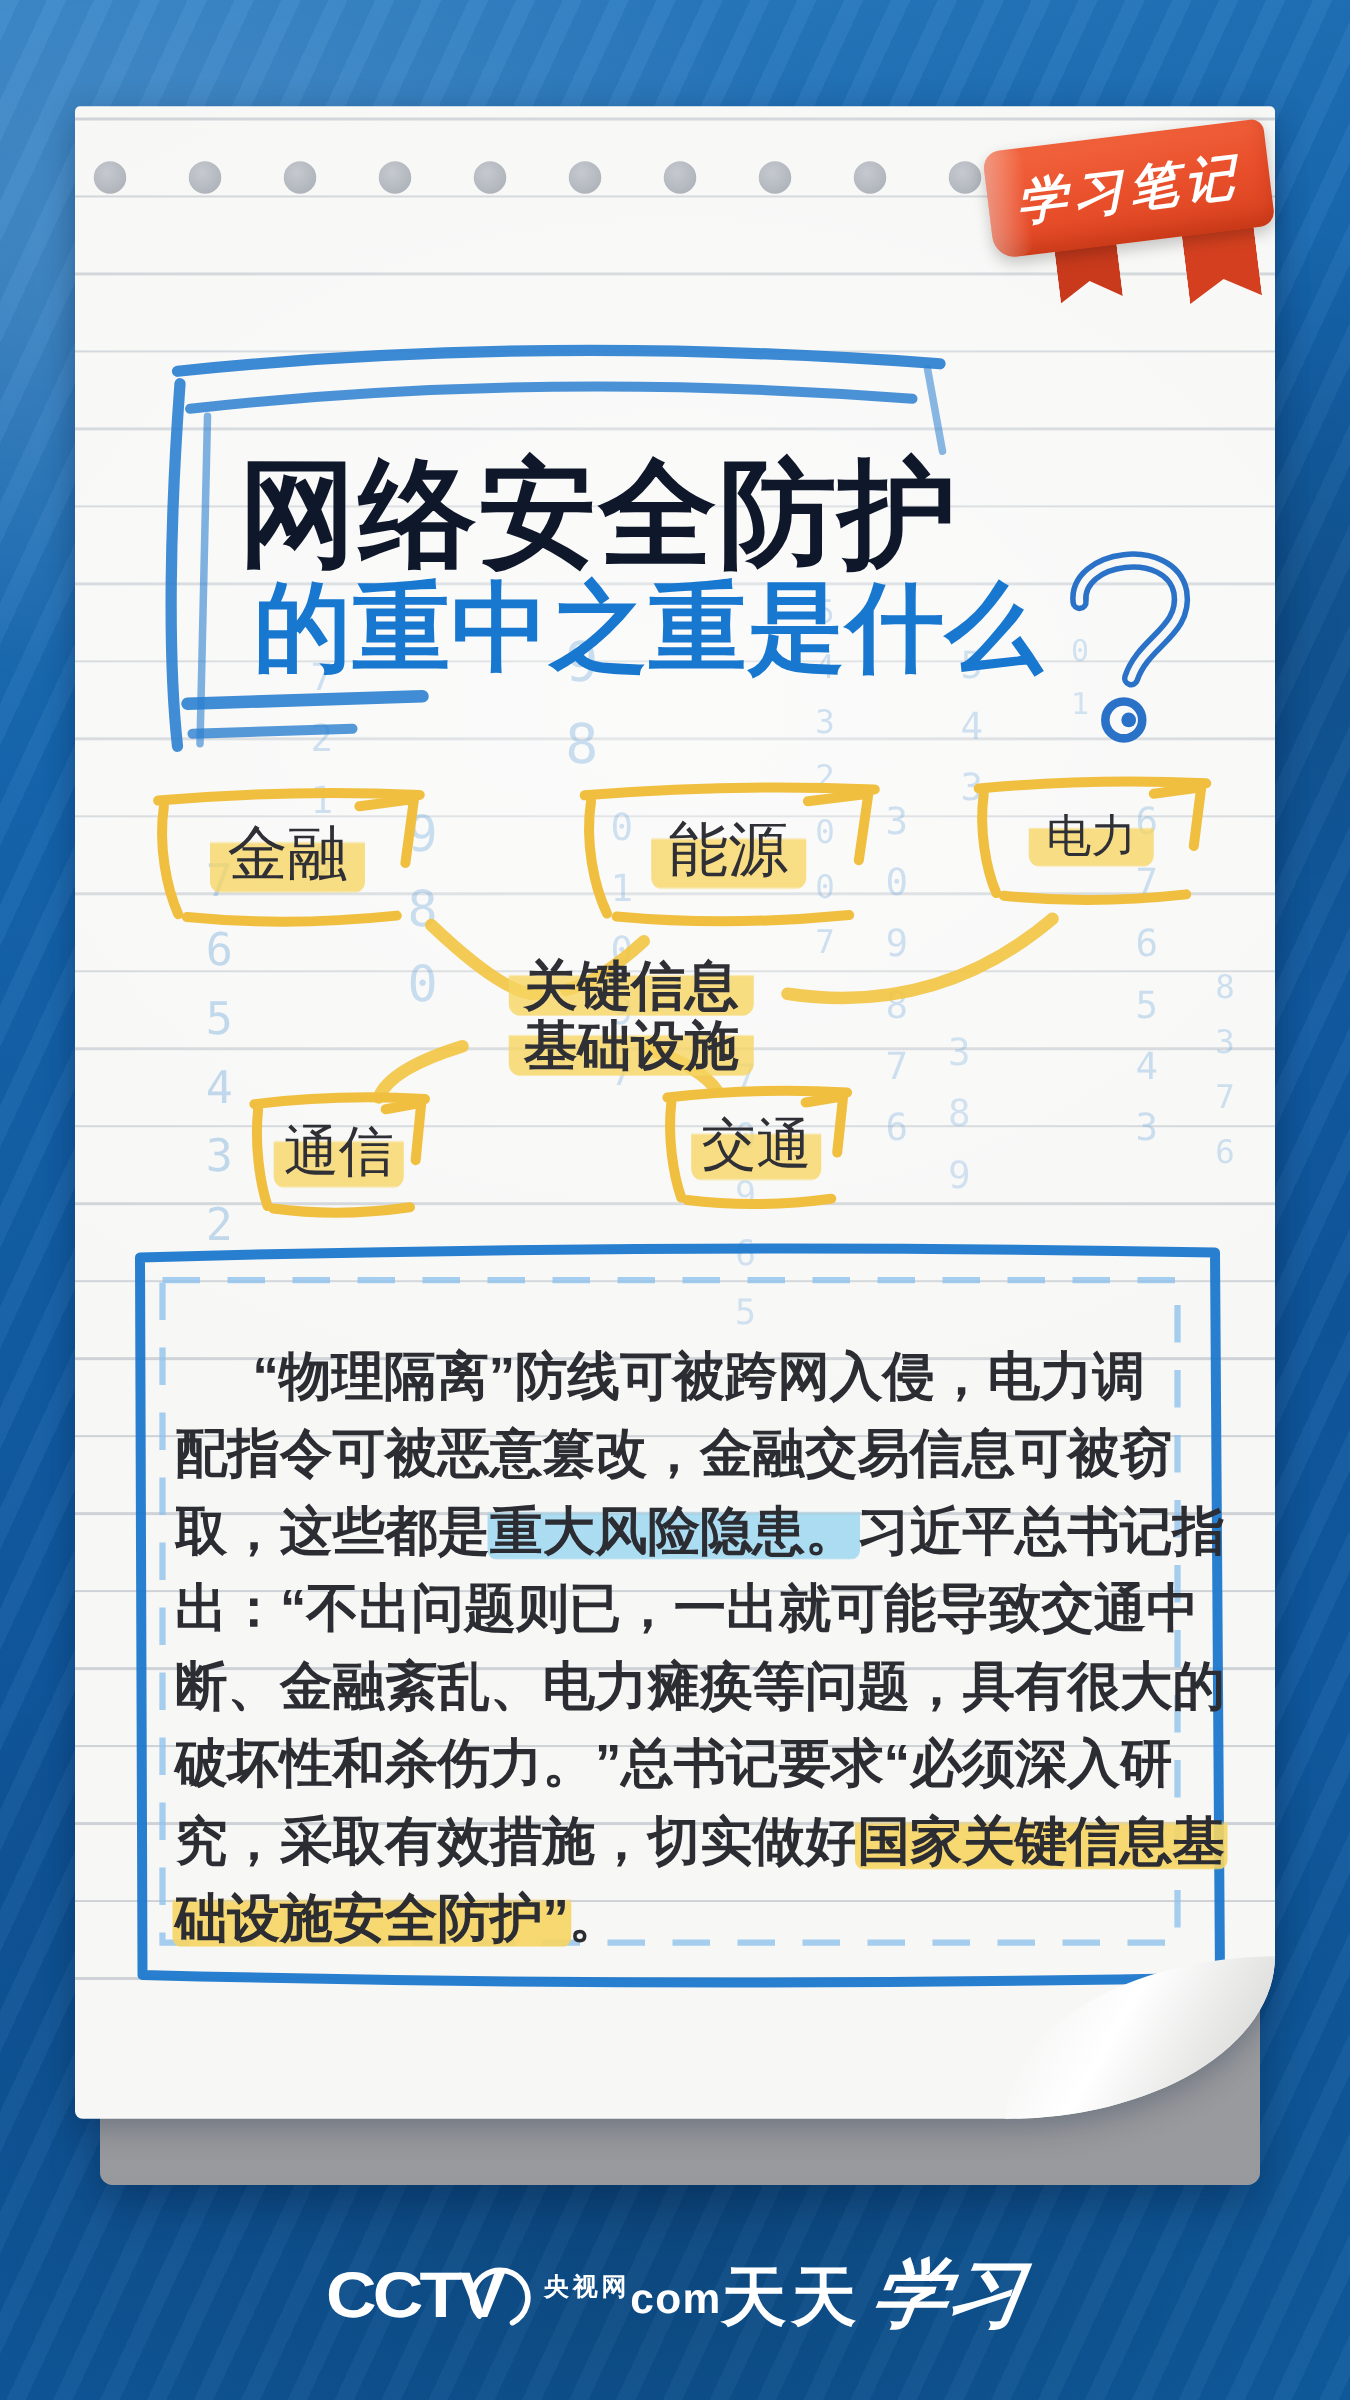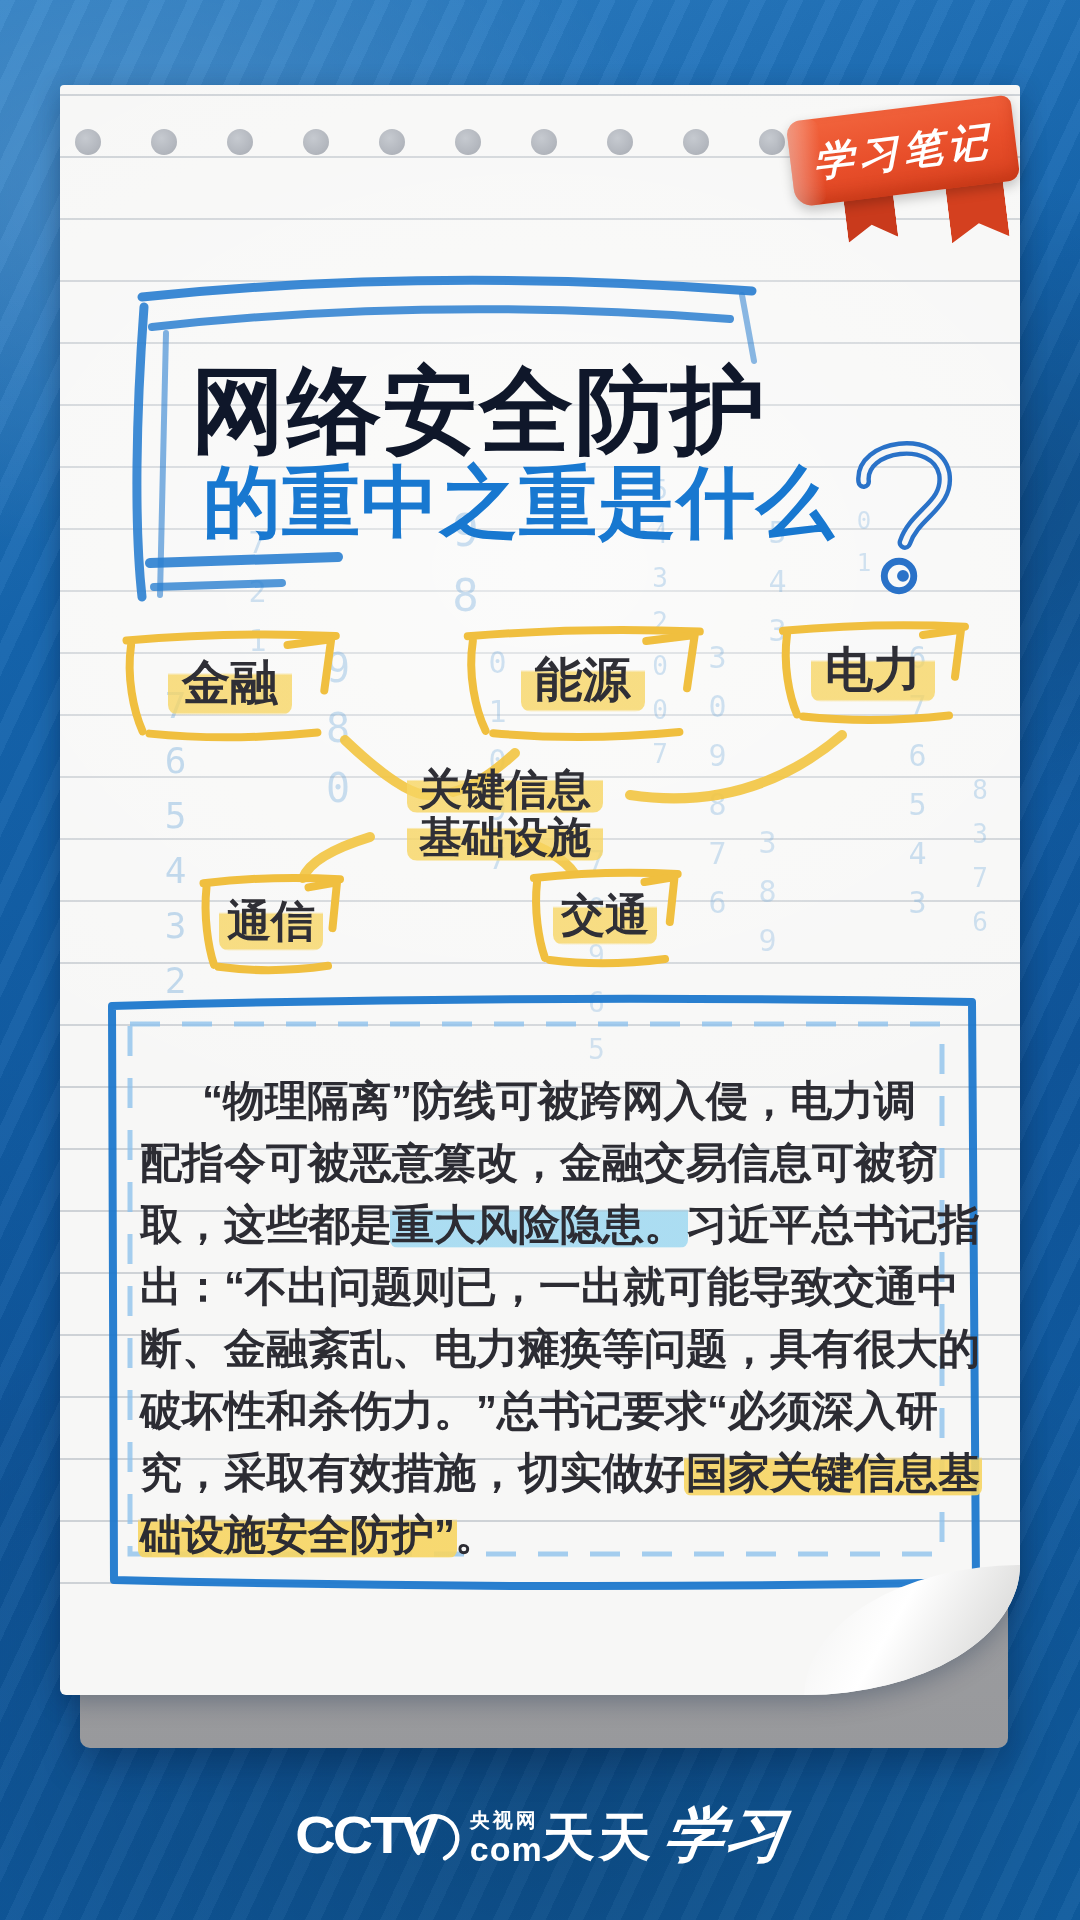--- a/index.html
+++ b/index.html
@@ -42,26 +42,26 @@
   .title1{position:absolute;left:0;top:263px;width:838px;text-align:center;z-index:3;
     font-size:94px;font-weight:900;color:#0f172a;letter-spacing:2px;white-space:nowrap;}
   .title2{position:absolute;left:0;top:366px;width:918px;text-align:center;z-index:3;
     font-size:78px;font-weight:900;color:#1878d0;letter-spacing:1px;white-space:nowrap;}
   .qmark{position:absolute;left:782px;top:345px;width:118px;height:168px;z-index:3;}
 
   
   .connectors{position:absolute;left:0;top:0;width:960px;height:1610px;z-index:2;pointer-events:none;}
   .node{position:absolute;display:flex;align-items:center;justify-content:center;z-index:3;}
   .node svg{position:absolute;inset:0;width:100%;height:100%;}
-  .node-label{position:relative;font-weight:bold;color:#2f2f36;white-space:nowrap;
+  .node-label{position:relative;font-weight:normal;color:#2f2f36;white-space:nowrap;
     background:linear-gradient(180deg, rgba(0,0,0,0) 34%, rgba(247,213,98,.78) 38%, rgba(247,213,98,.78) 96%, rgba(0,0,0,0) 100%);
     border-radius:10px;padding:0 14px;}
   .n1{left:55px;top:535px;width:230px;height:125px;}  .n1 .node-label{font-size:48px;}
   .n2{left:395px;top:530px;width:255px;height:130px;} .n2 .node-label{font-size:48px;}
-  .n3{left:713px;top:527px;width:200px;height:115px;} .n3 .node-label{font-size:48px;}
+  .n3{left:713px;top:527px;width:200px;height:115px;} .n3 .node-label{font-size:36px;}
   .n4{left:136px;top:780px;width:150px;height:112px;} .n4 .node-label{font-size:44px;padding:0 8px;}
   .n5{left:466px;top:775px;width:158px;height:110px;} .n5 .node-label{font-size:44px;padding:0 8px;}
   .center-label{position:absolute;left:295px;top:680px;width:300px;text-align:center;z-index:3;
     font-size:43px;line-height:48px;font-weight:800;color:#2f2f36;white-space:nowrap;}
   .center-label .hl{background:linear-gradient(180deg, rgba(0,0,0,0) 30%, rgba(247,213,98,.8) 34%, rgba(247,213,98,.8) 98%, rgba(0,0,0,0) 100%);
     border-radius:10px;padding:0 12px;}
 
   
   .quote-border{position:absolute;left:40px;top:905px;width:890px;height:605px;z-index:2;}
   .quote{position:absolute;left:80px;top:985px;width:800px;z-index:3;
@@ -92,21 +92,21 @@
     clip-path:polygon(0 0,100% 0,100% 100%,50% 74%,0 100%);}
   .fold1{left:845px;top:182px;width:50px;height:58px;background:#c93a1c;}
   .fold2{left:948px;top:176px;width:58px;height:64px;background:#d4401f;}
 
   
   .footer{position:absolute;left:0;right:0;top:1795px;display:flex;justify-content:center;
     align-items:center;color:#fff;z-index:3;}
   .cctv{display:flex;align-items:center;}
   .cctv-word{font-size:56px;font-weight:900;letter-spacing:-3px;transform:scaleY(.92);}
   .cctv-swoosh{width:62px;height:62px;margin-left:-30px;margin-right:2px;}
-  .cctv-stack{display:flex;flex-direction:column;line-height:1;margin-top:4px;}
+  .cctv-stack{display:flex;flex-direction:row;line-height:1;margin-top:4px;}
   .cctv-cn{font-size:20px;letter-spacing:3px;font-weight:bold;}
   .cctv-com{font-size:34px;font-weight:bold;letter-spacing:1px;margin-top:2px;}
   .brand{display:flex;align-items:baseline;}
   .brand-bold{font-size:52px;font-weight:900;letter-spacing:4px;}
   .brand-script{font-size:60px;font-family:"DejaVu Serif",serif;font-style:italic;font-weight:bold;
     transform:skewX(-9deg);margin-left:10px;}
 </style>
 </head>
 <body>
 

